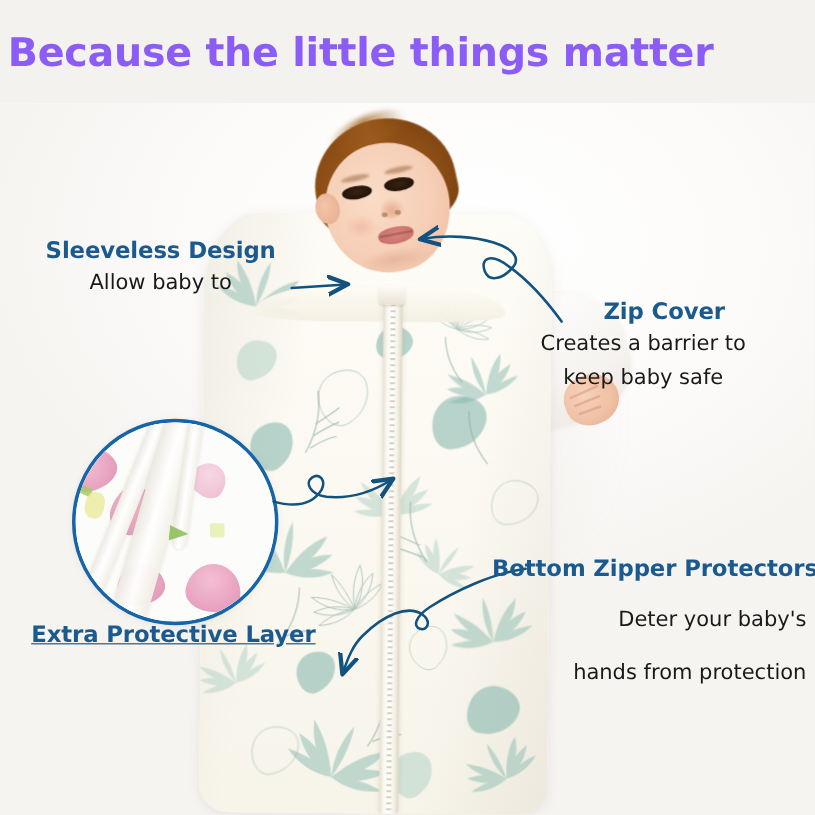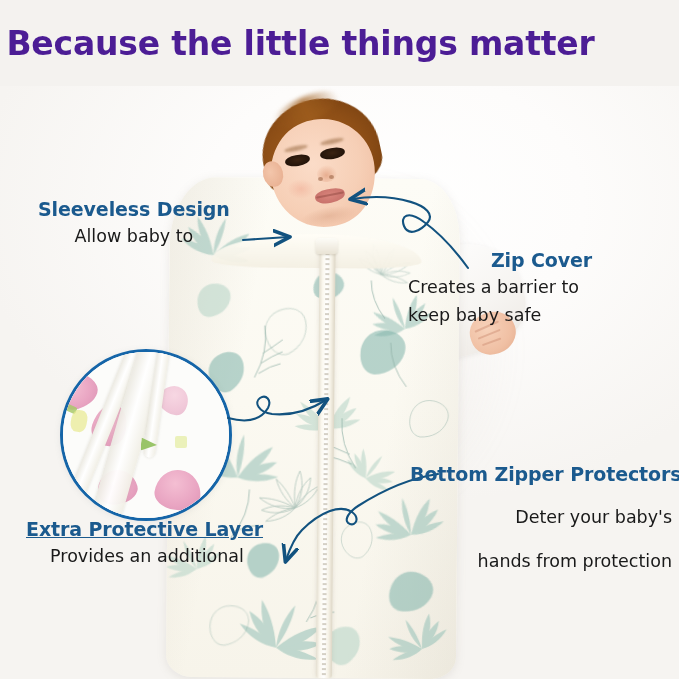--- a/index.html
+++ b/index.html
@@ -8,21 +8,21 @@
     background:#f4f2ef;
     font-family:"DejaVu Sans", sans-serif;
     position:relative;
   }
   #stage{position:absolute;inset:0;width:679px;height:679px;overflow:hidden;background:#f4f2ef;}
 
   
   .title{
     position:absolute;left:0;top:24px;width:601px;text-align:center;
     font-size:33px;font-weight:700;letter-spacing:-.2px;
-    color:#4c1d95;
+    color:#8b5cf6;
     font-family:"DejaVu Sans", sans-serif;
     white-space:nowrap;
   }
 
   
   .photo{position:absolute;left:0;top:86px;width:679px;height:593px;overflow:hidden;}
   .photo-bg{position:absolute;inset:0;
     background:
       radial-gradient(ellipse 420px 300px at 58% 20%, #ffffff 0%, #fdfcfb 45%, #f6f4f1 100%),
       linear-gradient(180deg,#fbfaf8 0%,#f5f3f0 100%);
@@ -130,23 +130,23 @@
   .callout{position:absolute;}
   .c-head{color:#1b5a8e;font-weight:700;font-size:19px;letter-spacing:-.1px;white-space:nowrap;
     font-family:"DejaVu Sans", sans-serif;}
   .c-body{color:#191919;font-size:17.5px;line-height:1.24;font-weight:400;
     font-family:"DejaVu Sans", sans-serif;white-space:nowrap;}
 
   .co-sleeveless{left:38px;top:198px;}
   .co-sleeveless .c-head{text-align:left;}
   .co-sleeveless .c-body{margin-top:6px;text-align:center;}
 
-  .co-zip{left:444px;top:249px;}
+  .co-zip{left:456px;top:249px;}
   .co-zip .c-head{text-align:center;width:195px;}
-  .co-zip .c-body{margin-top:6px;text-align:left;width:232px;margin-left:-36px;}
+  .co-zip .c-body{margin-top:6px;text-align:center;width:232px;margin-left:-36px;}
 
   .co-bottom{left:410px;top:463px;}
   .co-bottom .c-head{text-align:left;}
   .co-bottom .c-body{margin-top:22px;text-align:right;width:244px;margin-left:18px;}
 
   .co-extra{left:26px;top:518px;}
   .co-extra .c-head{text-align:left;width:240px;text-decoration:underline;}
   .co-extra .c-body{margin-top:6px;text-align:center;width:250px;margin-left:-4px;}
 
   
@@ -318,16 +318,15 @@
   </div>
 
   <div class="callout co-bottom">
     <div class="c-head">Bottom Zipper Protectors</div>
     <div class="c-body">Deter your baby's</div>
     <div class="c-body">hands from protection</div>
   </div>
 
   <div class="callout co-extra">
     <div class="c-head">Extra Protective Layer</div>
-    <div class="c-body">Provides an additional</div>
   </div>
 
 </div>
 
 </body></html>

